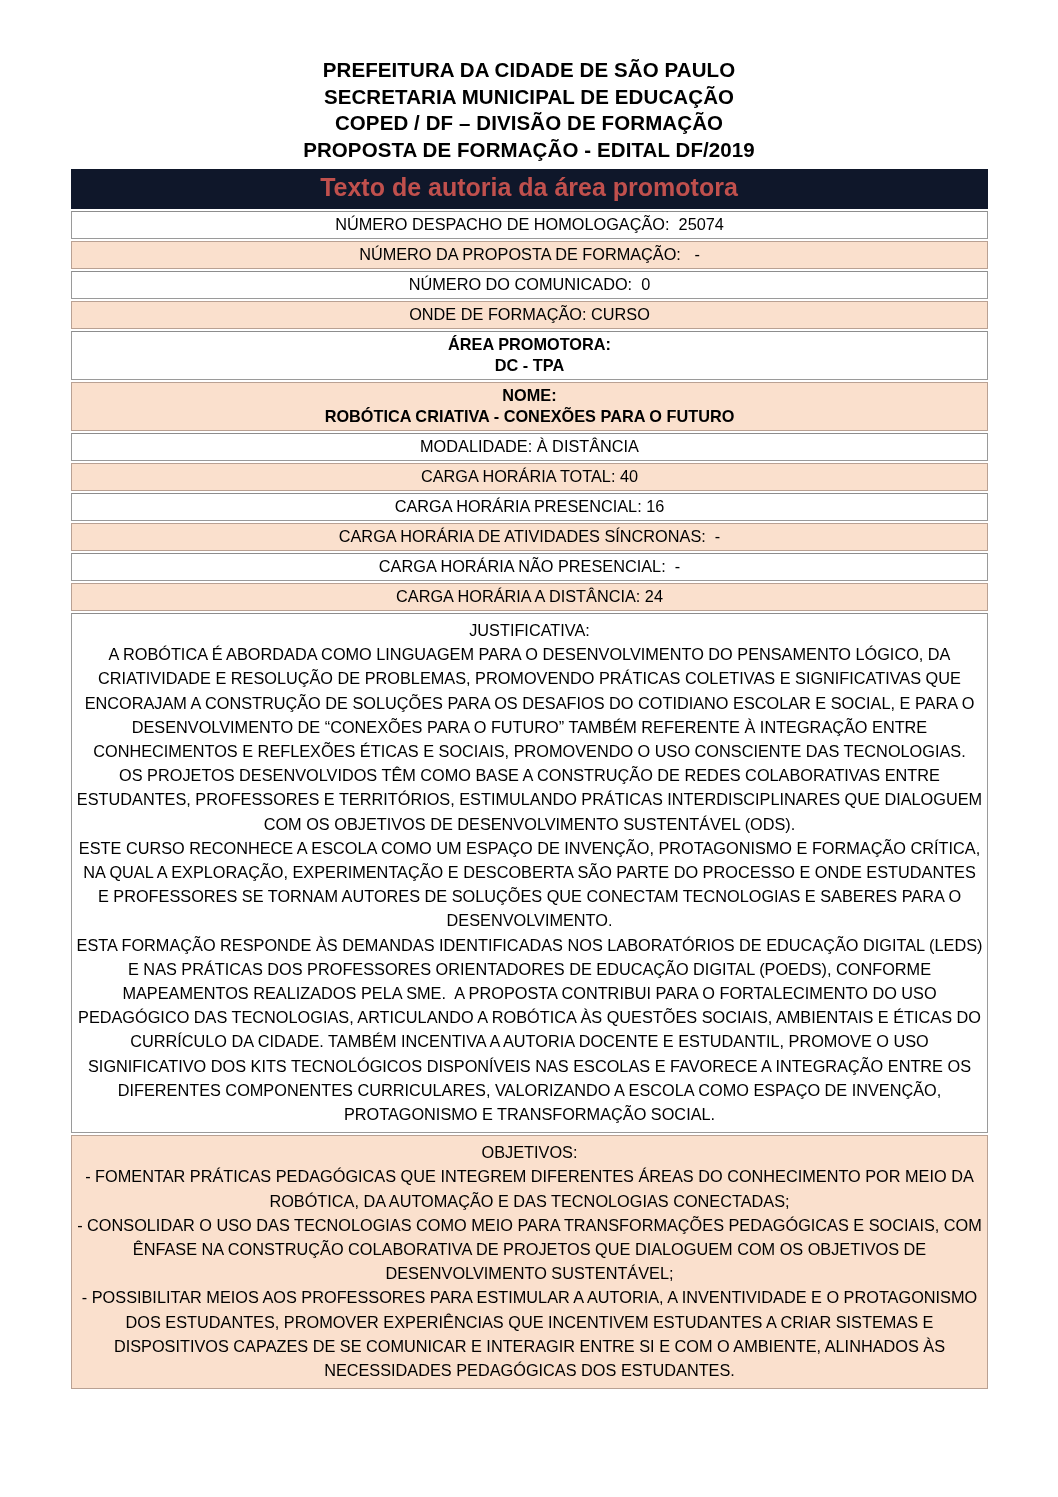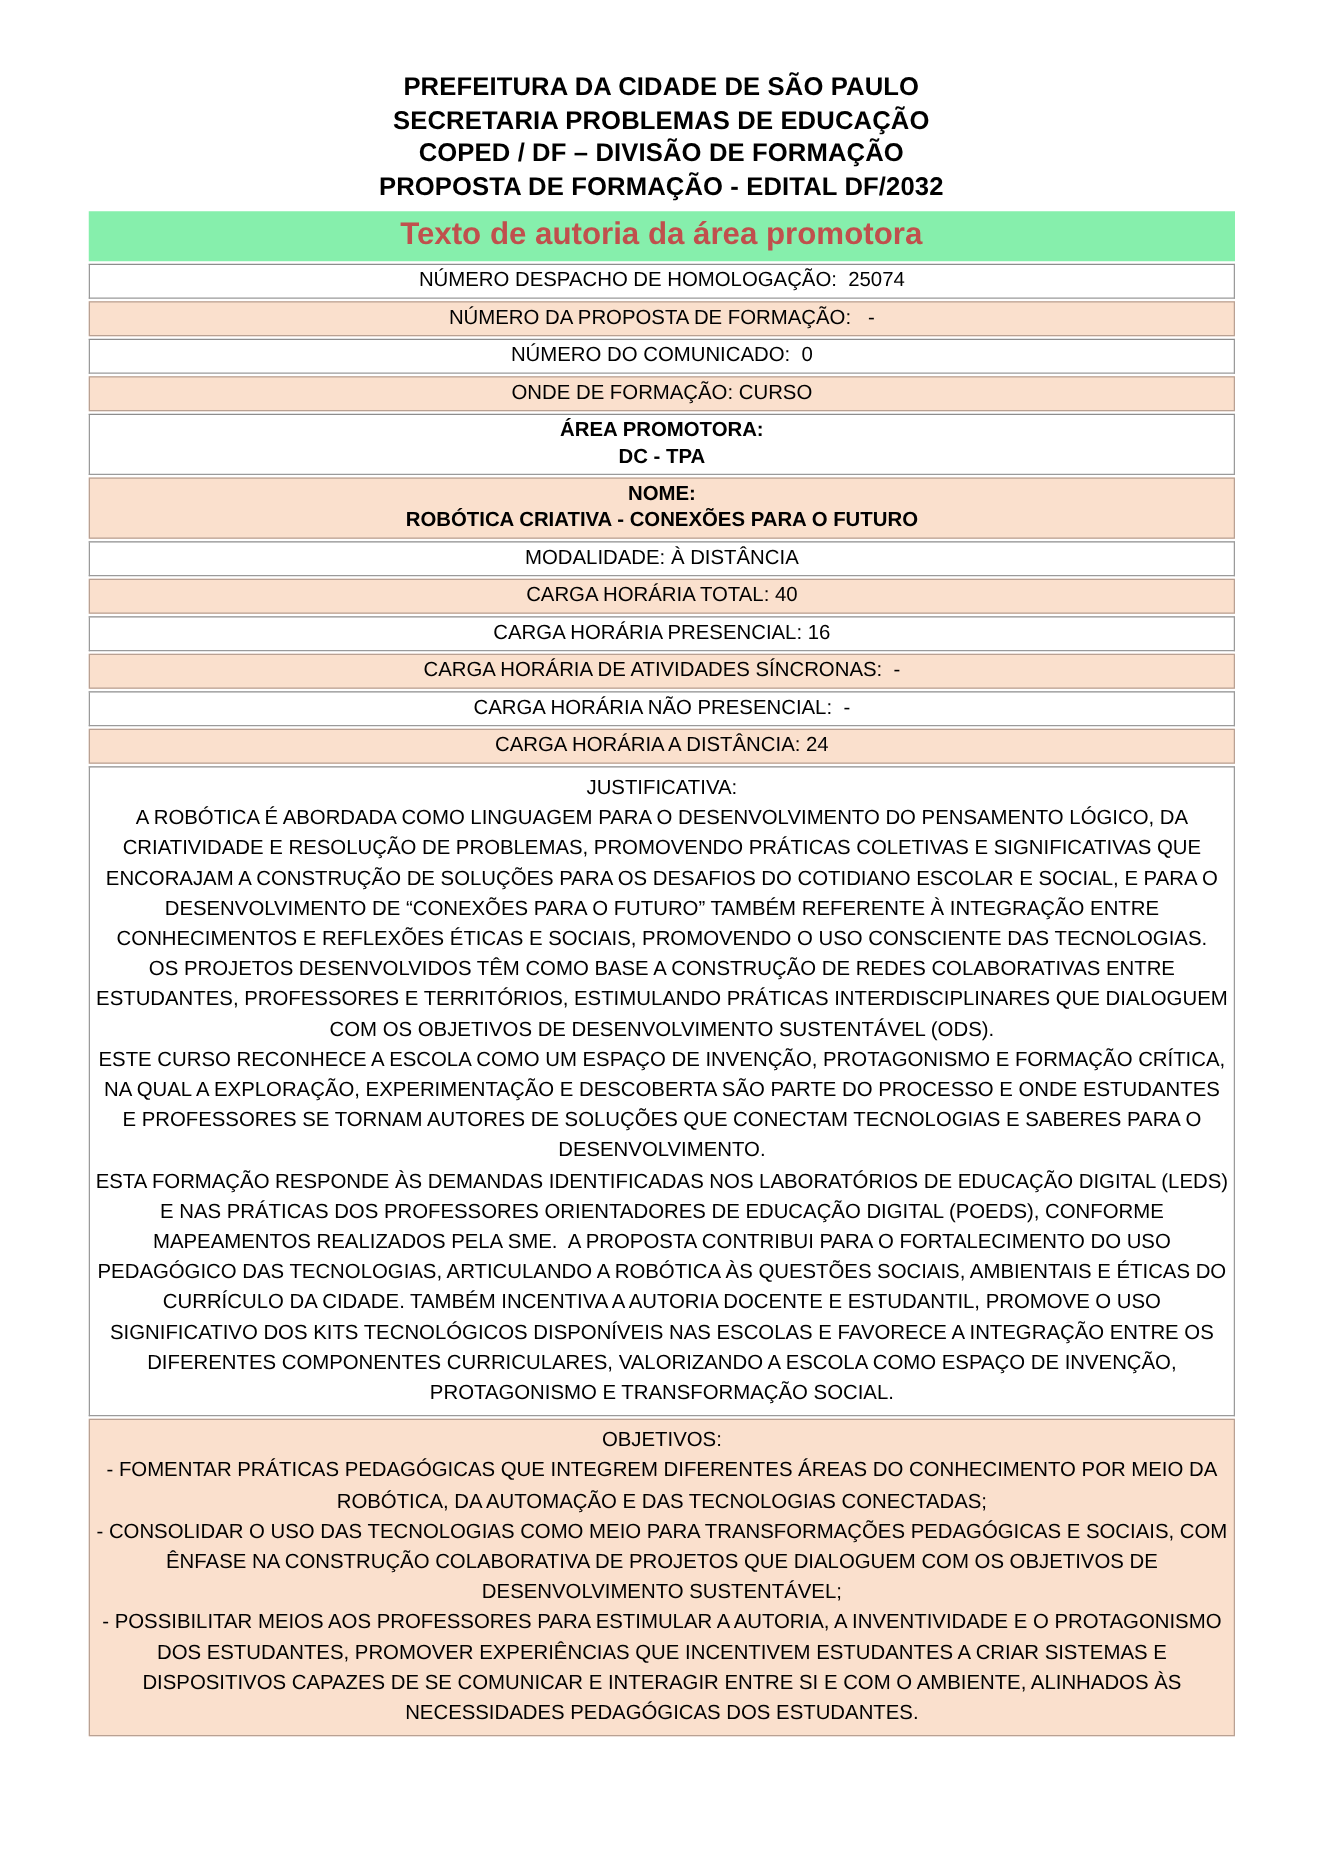--- a/index.html
+++ b/index.html
@@ -29,21 +29,21 @@
   .header-line {
     font-size: 20.5px;
     font-weight: bold;
     line-height: 26.5px;
     letter-spacing: 0.1px;
     white-space: nowrap;
   }
   .title-bar {
     margin: 6px auto 0 auto;
     width: 917px;
-    background: #86efac;
+    background: #0f172a;
     text-align: center;
     padding: 3px 0 7px 0;
     box-sizing: border-box;
   }
   .title-bar-text {
     font-size: 25px;
     font-weight: bold;
     color: #c0504d;
     line-height: 30px;
   }
@@ -87,23 +87,23 @@
     padding-bottom: 3px;
   }
 </style>
 </head>
 <body>
 
 <div class="page">
 
   <div class="header">
     <div class="header-line">PREFEITURA DA CIDADE DE SÃO PAULO</div>
-    <div class="header-line">SECRETARIA PROBLEMAS DE EDUCAÇÃO</div>
+    <div class="header-line">SECRETARIA MUNICIPAL DE EDUCAÇÃO</div>
     <div class="header-line">COPED / DF – DIVISÃO DE FORMAÇÃO</div>
-    <div class="header-line">PROPOSTA DE FORMAÇÃO - EDITAL DF/2032</div>
+    <div class="header-line">PROPOSTA DE FORMAÇÃO - EDITAL DF/2019</div>
   </div>
 
   <div class="title-bar">
     <span class="title-bar-text">Texto de autoria da área promotora</span>
   </div>
 
   <div class="table">
 
     <div class="row tight">
       <div class="line">NÚMERO DESPACHO DE HOMOLOGAÇÃO:  25074</div>

